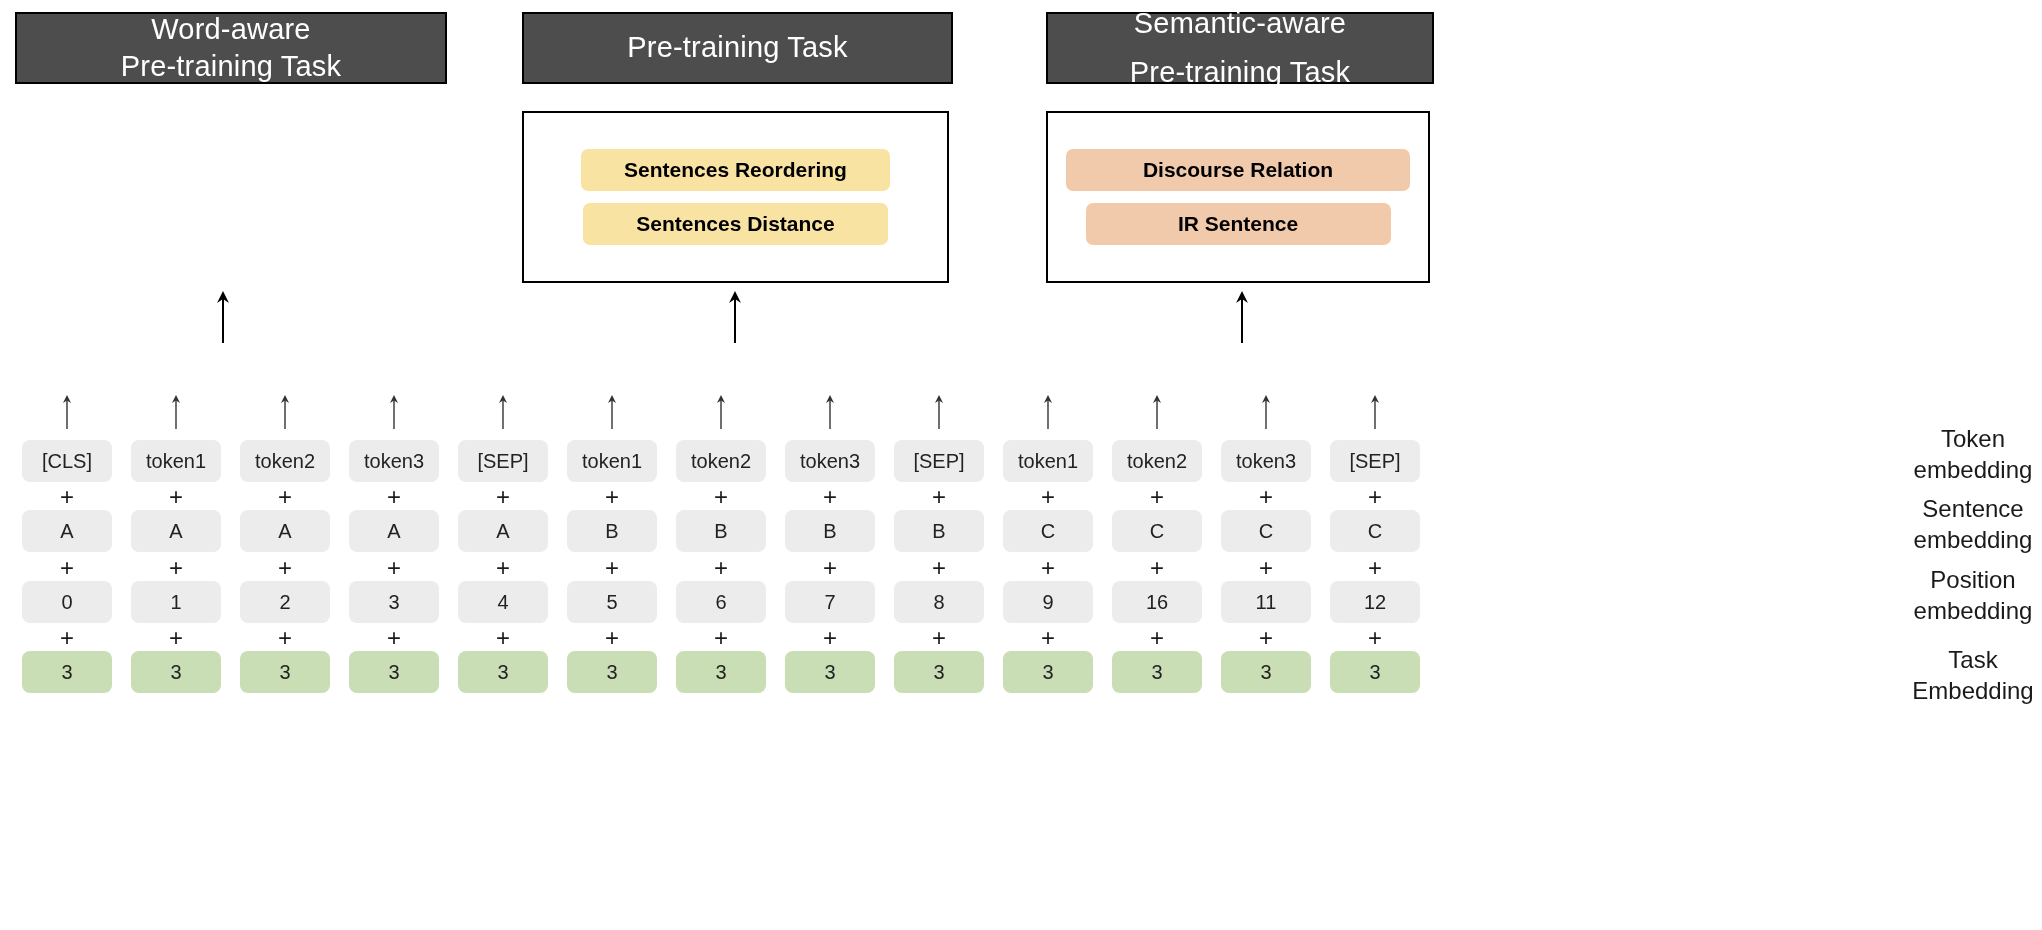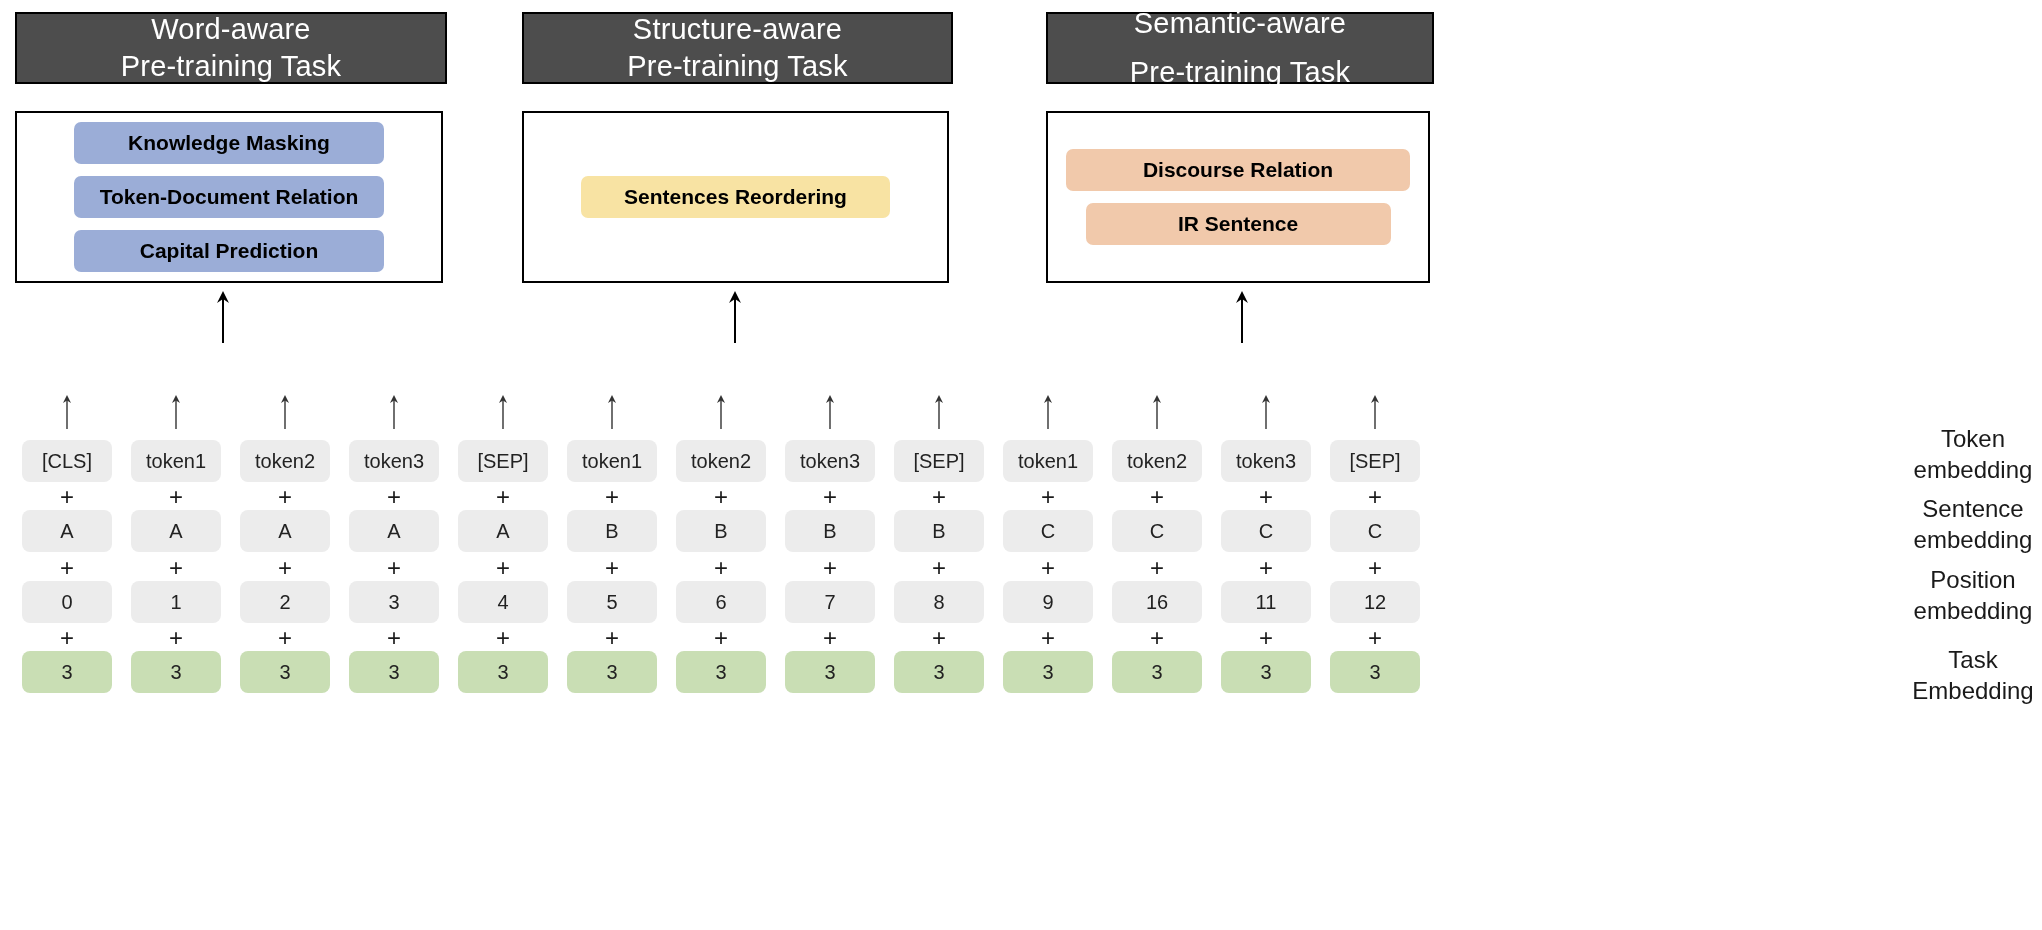--- a/index.html
+++ b/index.html
@@ -137,40 +137,33 @@
 <body>
 
 <div id="canvas">
 
   <div class="task-header" id="hdr0" style="left:15px; top:12px; width:428px; height:68px;">
     <span class="hl">Word-aware</span>
     <span class="hl">Pre-training Task</span>
   </div>
 
   <div class="task-header" id="hdr1" style="left:522px; top:12px; width:427px; height:68px;">
-    <span class="hl">Structure-aware</span>
     <span class="hl">Pre-training Task</span>
   </div>
 
   <div class="task-header" id="hdr2" style="left:1046px; top:12px; width:384px; height:68px;gap:12px;">
     <span class="hl">Semantic-aware</span>
     <span class="hl">Pre-training Task</span>
   </div>
 
-  <div class="task-panel" id="pnl0" style="left:15px; top:111px; width:428px; height:172px;">
-    <div class="panel-stack">
-      <div class="pill blue" style="width:310px;">Knowledge Masking</div>
-      <div class="pill blue" style="width:310px;">Token-Document Relation</div>
-      <div class="pill blue" style="width:310px;">Capital Prediction</div>
-    </div>
-  </div>
 
   <div class="task-panel" id="pnl1" style="left:522px; top:111px; width:427px; height:172px;">
     <div class="panel-stack">
       <div class="pill yellow" style="width:309px;">Sentences Reordering</div>
+      <div class="pill yellow" style="width:305px;">Sentences Distance</div>
     </div>
   </div>
 
   <div class="task-panel" id="pnl2" style="left:1046px; top:111px; width:384px; height:172px;">
     <div class="panel-stack">
       <div class="pill peach" style="width:344px;">Discourse Relation</div>
       <div class="pill peach" style="width:305px;">IR Sentence</div>
     </div>
   </div>
 

